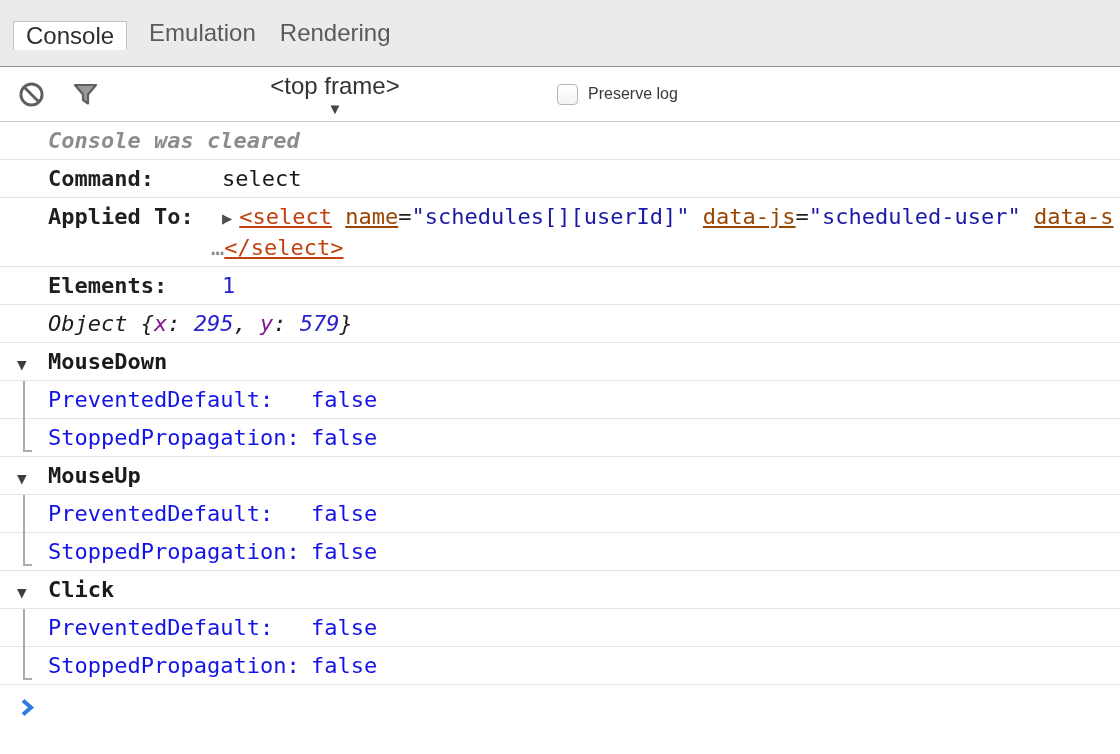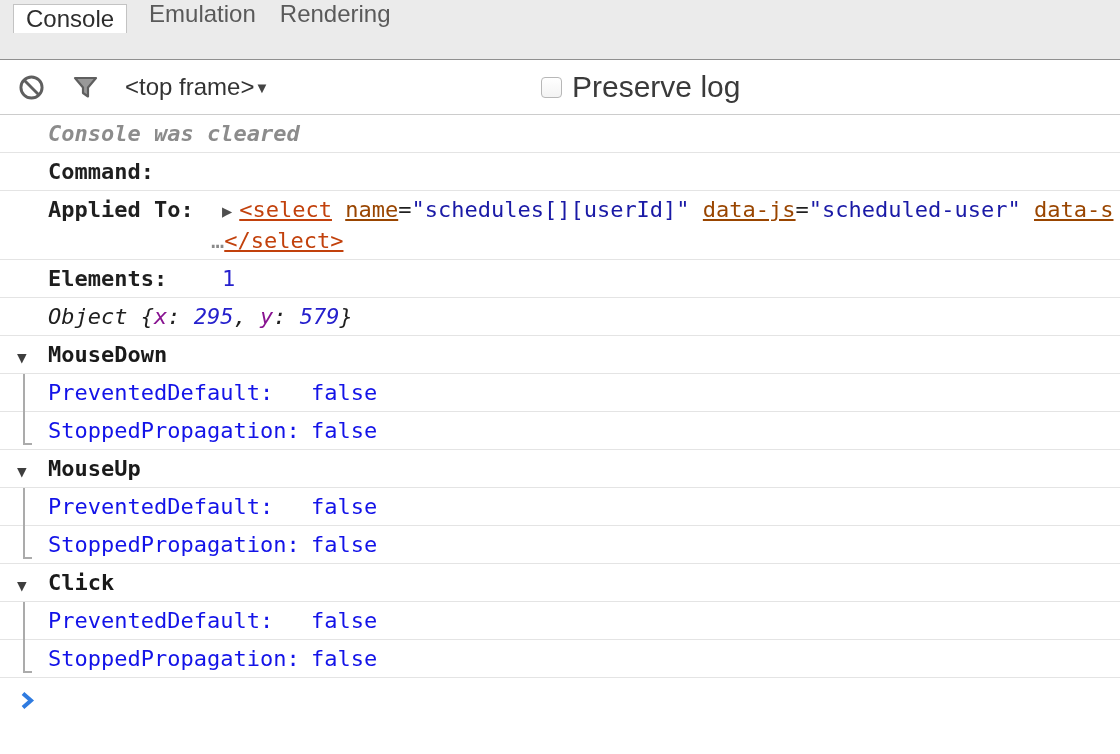--- a/index.html
+++ b/index.html
@@ -4,50 +4,50 @@
 <style>
   * { box-sizing: border-box; }
   html,body { margin:0; padding:0; }
   body {
     width:1120px; height:754px; background:#fff; overflow:hidden;
     font-family:"Liberation Sans", sans-serif;
   }
 
   
   .tabbar {
-    height:60px; background:#ebebeb; border-bottom:1px solid #8f8f8f;
-    display:flex; align-items:flex-start;
+    height:67px; background:#ebebeb; border-bottom:1px solid #8f8f8f;
+    display:flex; align-items:center;
     font-size:24px; color:#5a5a5a;
   }
   .tab {
     display:flex; align-items:center; padding:0 12px; cursor:default;
   }
   .tab.active {
     background:#fff; border:1px solid #c3c3c3; border-bottom:none;
     margin:4px 0 0 13px; color:#2d2d2d;
   }
   .tab.first-inactive { margin-left:10px; }
 
   
   .toolbar {
     height:55px; border-bottom:1px solid #ccc; background:#fff;
     display:flex; align-items:center; padding-left:18px;
   }
   .tool-icon { flex:none; display:flex; align-items:center; cursor:pointer; }
   .tool-icon.filter { margin-left:27px; }
   .frame-select {
-    margin-left:26px; width:388px; display:flex; align-items:center;
-    justify-content:flex-start; font-size:24px; color:#333; cursor:pointer;
+    margin-left:42px; width:388px; display:flex; align-items:center;
+    justify-content:flex-start; font-size:24px; color:#333; cursor:pointer;flex-direction:column;
   }
   .frame-select .dd-arrow { font-size:15px; color:#444; }
   .checkbox {
     width:21px; height:21px; border:1px solid #b7b7b7; border-radius:4px;
     background:linear-gradient(#ffffff,#f3f3f3); margin-left:28px; cursor:pointer;
   }
-  .checkbox-label { margin-left:10px; font-size:30px; color:#3a3a3a; }
+  .checkbox-label { margin-left:10px; font-size:16px; color:#3a3a3a; }
 
   
   .console {
     font-family:"DejaVu Sans Mono", monospace;
     font-size:22px; line-height:29px; color:#1a1a1a;
   }
   .crow {
     border-bottom:1px solid #e4e4e4;
     padding:4px 0 4px 48px;
     display:flex; align-items:flex-start;
@@ -122,20 +122,21 @@
   <div class="checkbox"></div>
   <span class="checkbox-label">Preserve log</span>
 </div>
 
 <div class="console">
 
   <div class="cleared">Console was cleared</div>
 
   <div class="crow">
     <span class="lbl">Command:</span>
+    <span class="val">select</span>
   </div>
 
 
   <div class="crow">
     <span class="lbl">Applied To:</span>
     <span class="val">
       <div class="l1"><span class="expand-tri">▶</span><span><span class="tok-tag">&lt;select</span><span class="tok-dark"> </span><span class="tok-attr">name</span><span class="tok-dark">=</span><span class="tok-value">"schedules[][userId]"</span><span class="tok-dark"> </span><span class="tok-attr">data-js</span><span class="tok-dark">=</span><span class="tok-value">"scheduled-user"</span><span class="tok-dark"> </span><span class="tok-attr">data-s</span></span></div>
       <div class="l2"><span class="tok-gray">…</span><span class="tok-tag">&lt;/select&gt;</span></div>
     </span>
   </div>

